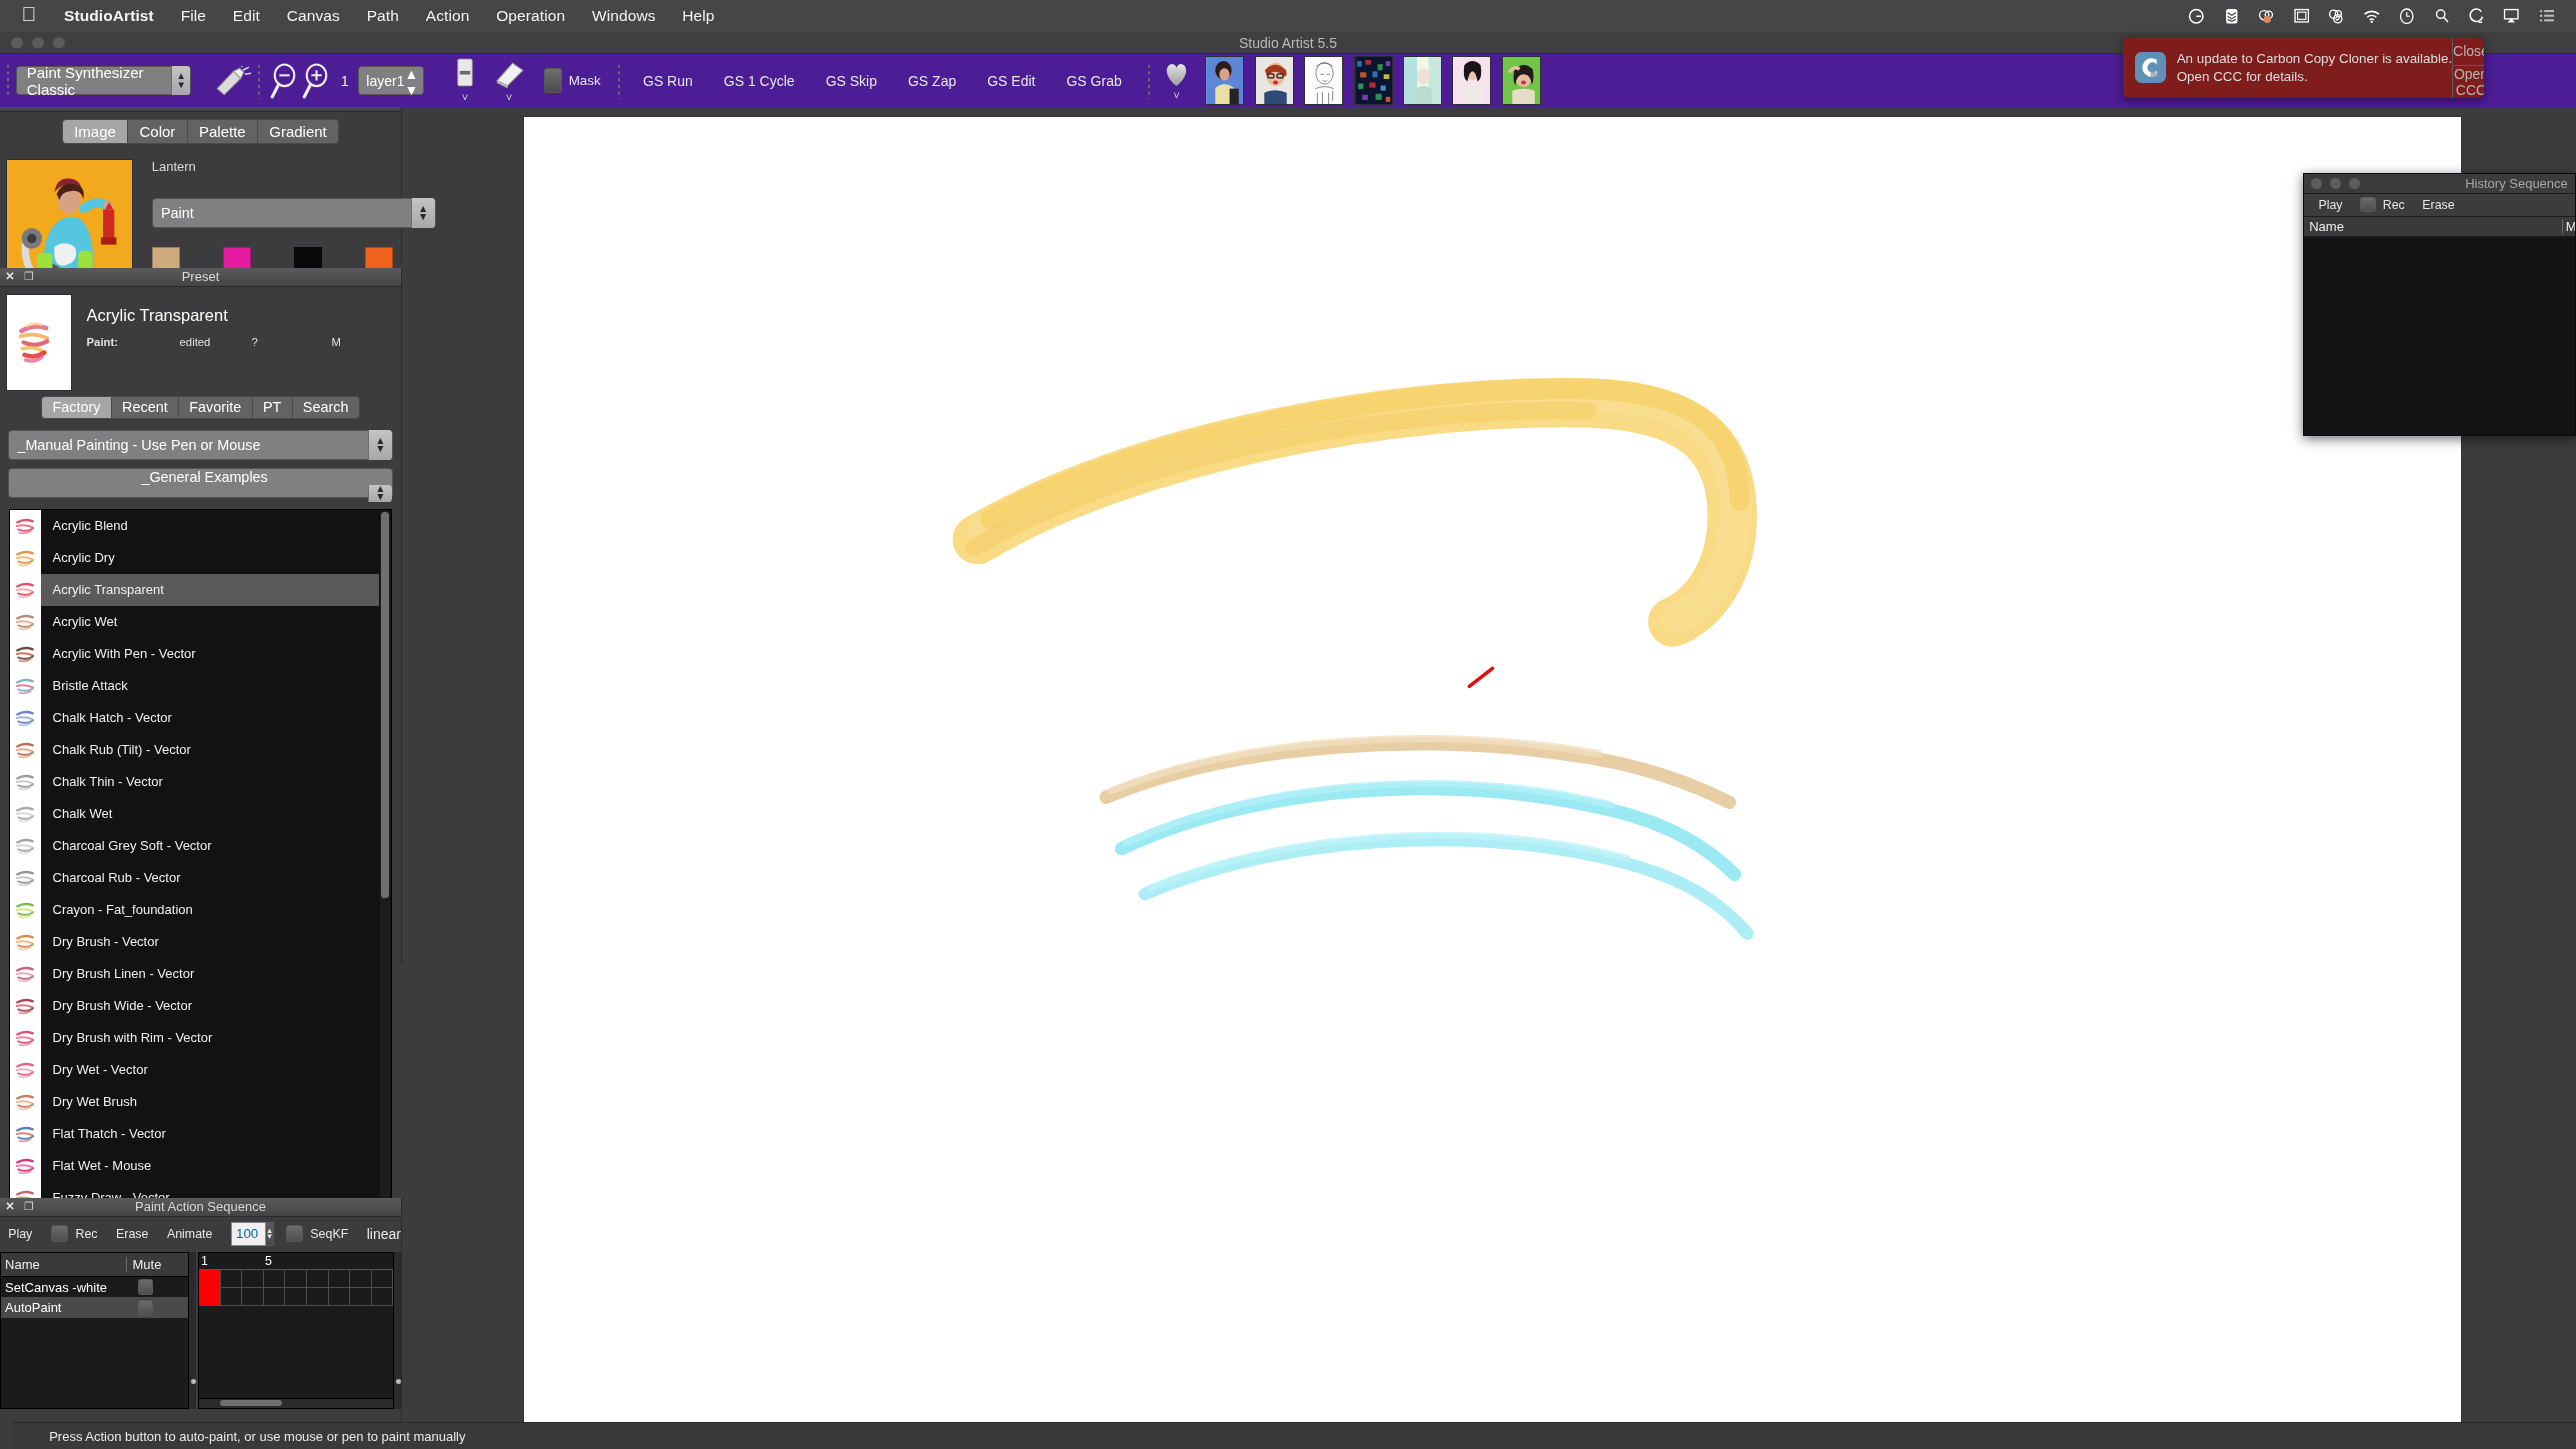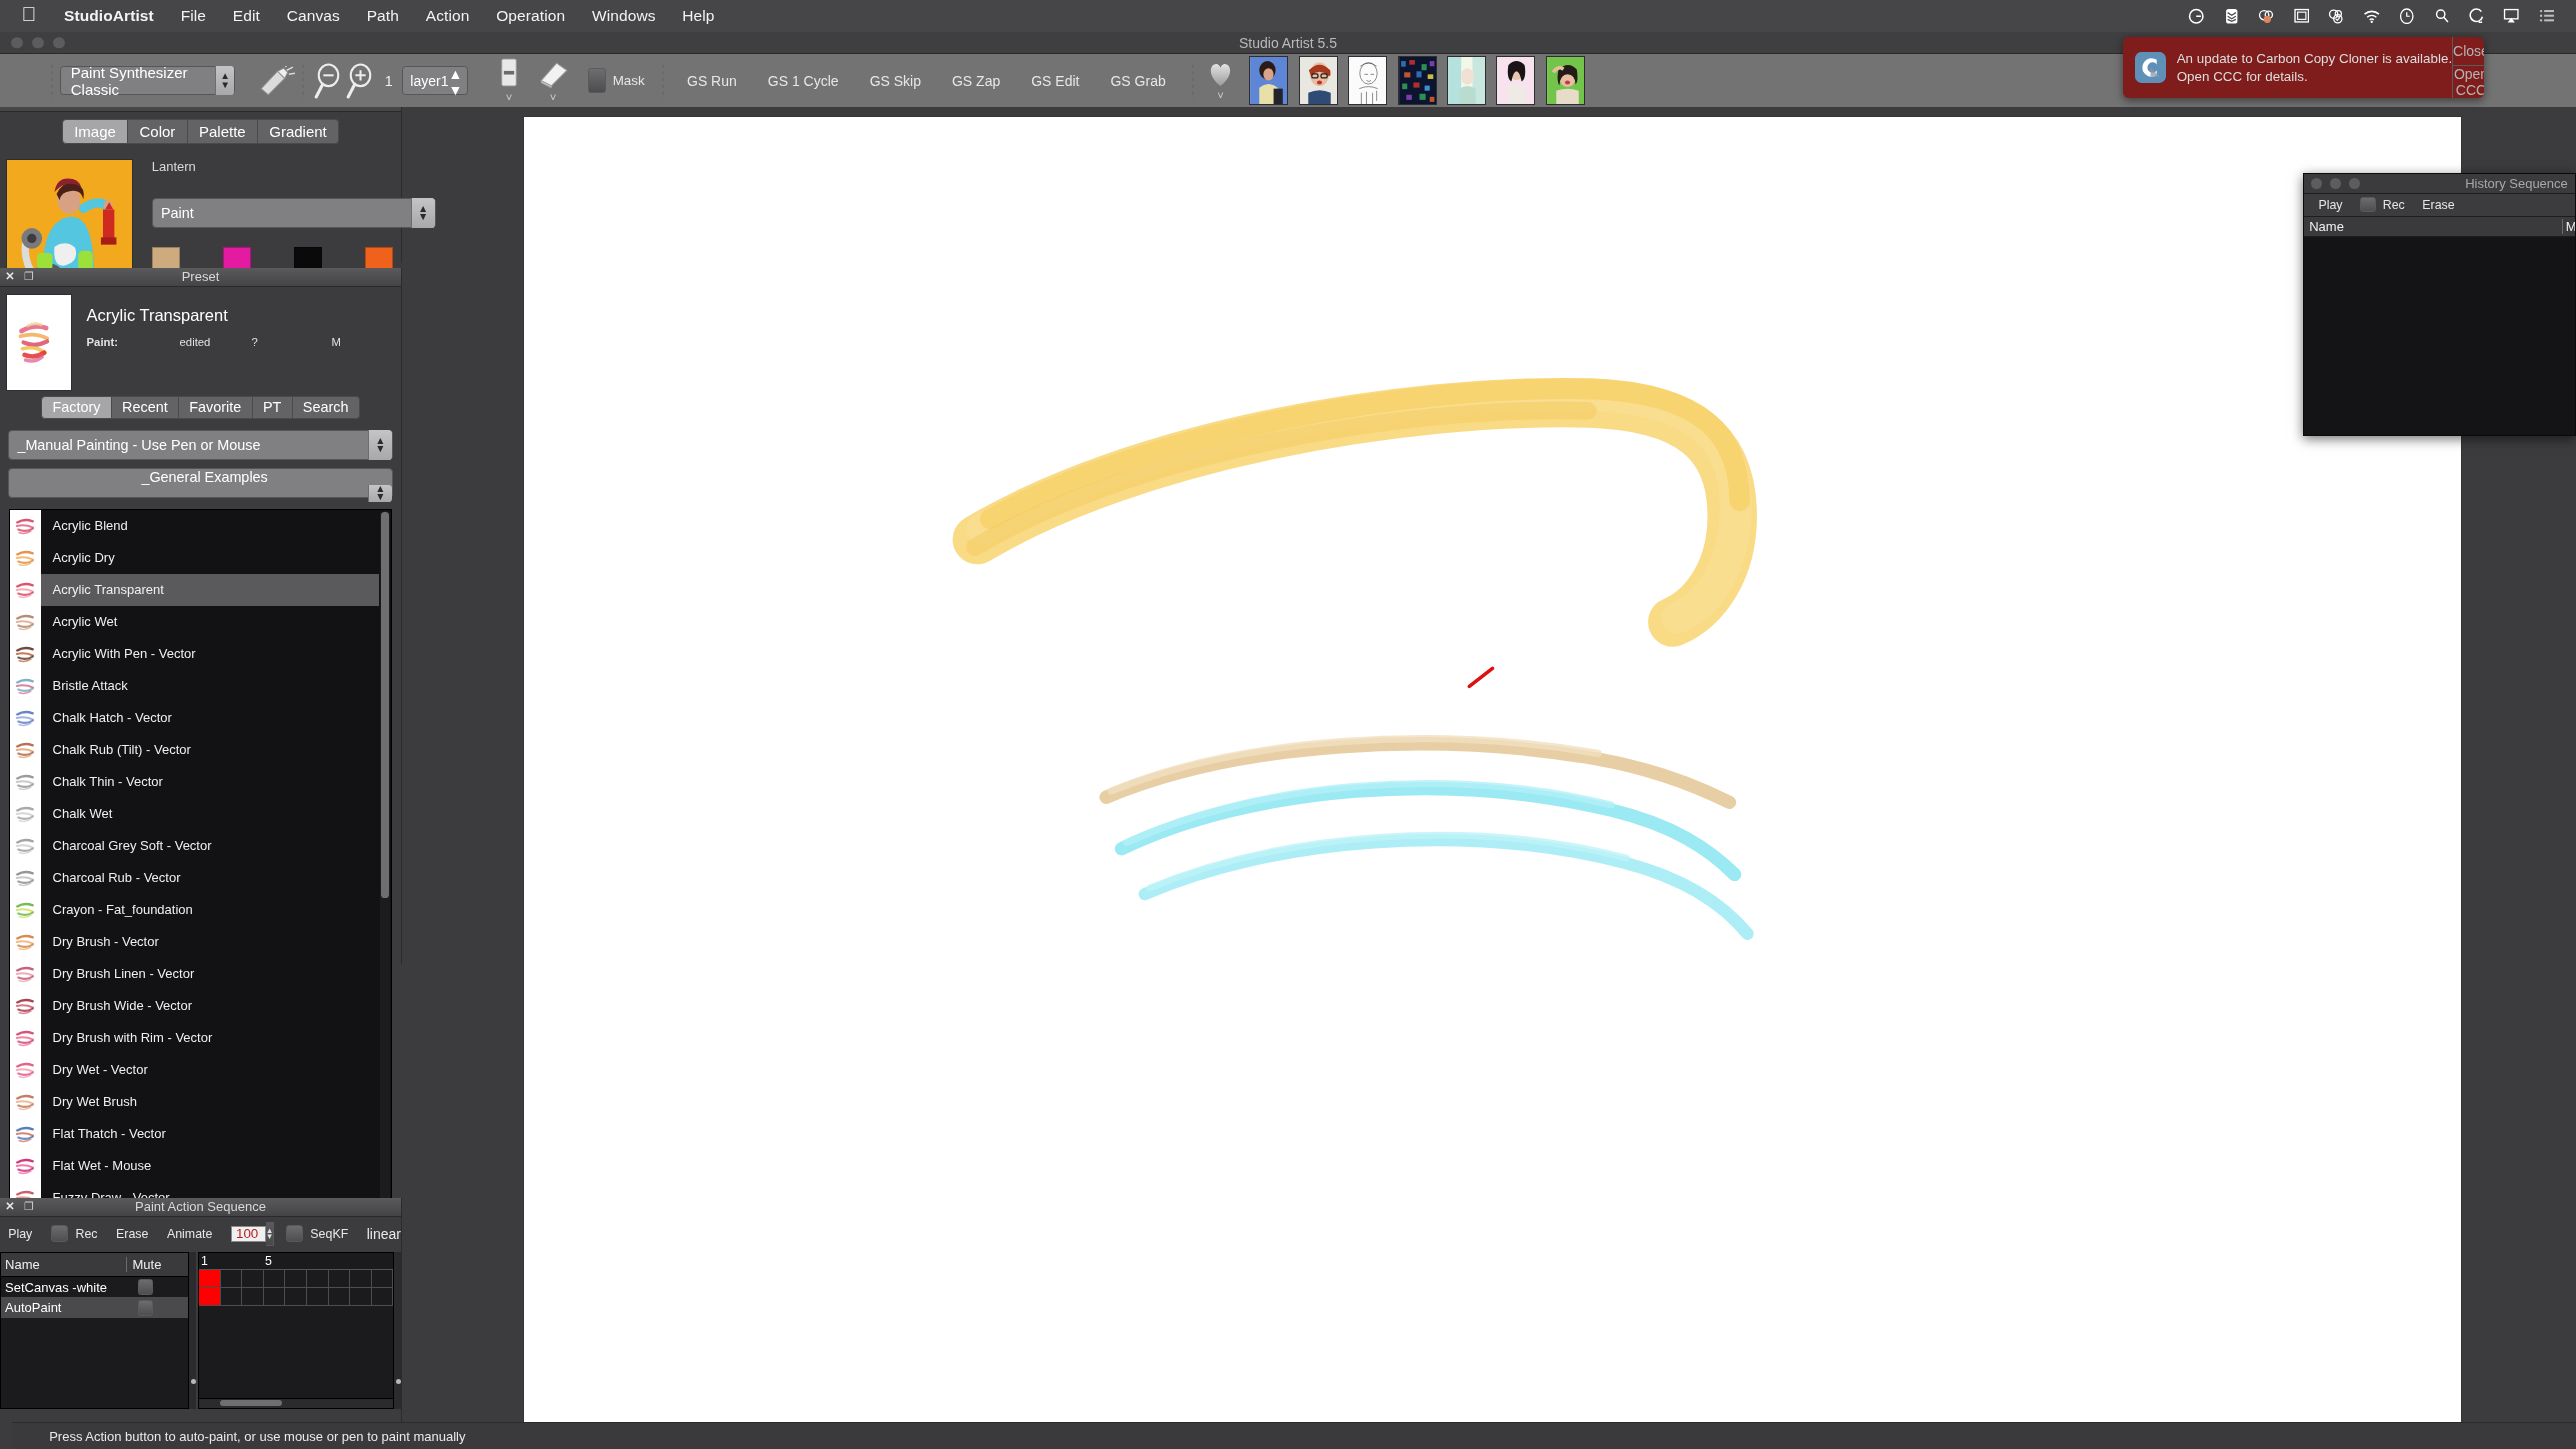--- a/index.html
+++ b/index.html
@@ -45,24 +45,23 @@
   #apptitle .t { color: #b9b9b9; font-size: 14px; }
   #apptitle .traffic {
     position: absolute; left: 11.3px; top: 50%; transform: translateY(-50%);
     display: flex; gap: 9.8px;
   }
   #apptitle .traffic i { width: 11.3px; height: 11.3px; border-radius: 50%; background: #5c5c5e; display: block; }
 
   
   #toolbar {
     position: absolute; left: 0; top: 54px; width: 2576px; height: 53px;
-    background: #737373;
+    background: #4c1d95;
     display: flex; align-items: center;
     z-index: 50;
-    padding-left: 44px;
   }
   .dotted-sep {
     width: 2.1px; height: 36px; margin: 0 7.2px;
     background-image: radial-gradient(#6a6a6c 0.7px, transparent 0.8px);
     background-size: 2.1px 6.7px;
     flex: none;
   }
   .tb-select {
     height: 29px; background: #808082; border-radius: 3.6px;
     display: flex; align-items: center;
@@ -215,22 +214,22 @@
   }
   .ed-tabs { display: flex; justify-content: center; padding-top: 7.2px; }
   .ed-tabs .seg { font-size: 14px; padding: 2.6px 12.4px; }
 
   
   #pas-panel { top: 1198px; height: 224px; }
   .pas-ctrl { display: flex; align-items: center; padding: 5.2px 0 4.1px 8.2px; gap: 0; }
   .pas-ctrl .lbl { color: #e9e9e9; font-size: 12.4px; margin-right: 18.5px; white-space: nowrap; }
   .pas-ctrl .chk { width: 17.5px; height: 17.5px; border-radius: 3.1px; margin-right: 7.2px;
     background: linear-gradient(#6c6c6e,#4e4e50); border: 0.5px solid #5a5a5c; flex: none; }
-  .pas-num { width: 52px; height: 16px; background: #f0f0f0; border: 0.5px solid #8a8a8c;
-    color: #b91c1c; font-size: 13.4px; display: flex; align-items: center; padding-left: 4.1px; }
+  .pas-num { width: 52px; height: 24px; background: #f0f0f0; border: 0.5px solid #8a8a8c;
+    color: #0369a1; font-size: 13.4px; display: flex; align-items: center; padding-left: 4.1px; }
   .pas-step { width: 13.4px; height: 24px; margin-right: 11.3px; background: linear-gradient(#5a5a5c,#484849);
     border: 0.5px solid #5a5a5c; border-left: 0; display: flex; flex-direction: column;
     align-items: center; justify-content: center; color: #e0e0e0; font-size: 7.7px; line-height: 0.8; }
   .pas-mini { color: #e9e9e9; font-size: 14px; }
   .pas-grid { display: flex; margin-top: 2.1px; height: 157px; }
   .pas-list { width: 233px; background: #1b1b1d; border: 0.5px solid #000; position: relative; }
   .pas-list .hdr { height: 24px; display: flex; align-items: center; color: #f0f0f0; font-size: 13px;
     background: #3a3a3c; border-bottom: 0.5px solid #000; }
   .pas-list .hdr .c1 { padding-left: 4.1px; flex: 1; }
   .pas-list .hdr .c2 { width: 62px; border-left: 0.5px solid #6a6a6c; padding-left: 5.2px; }

